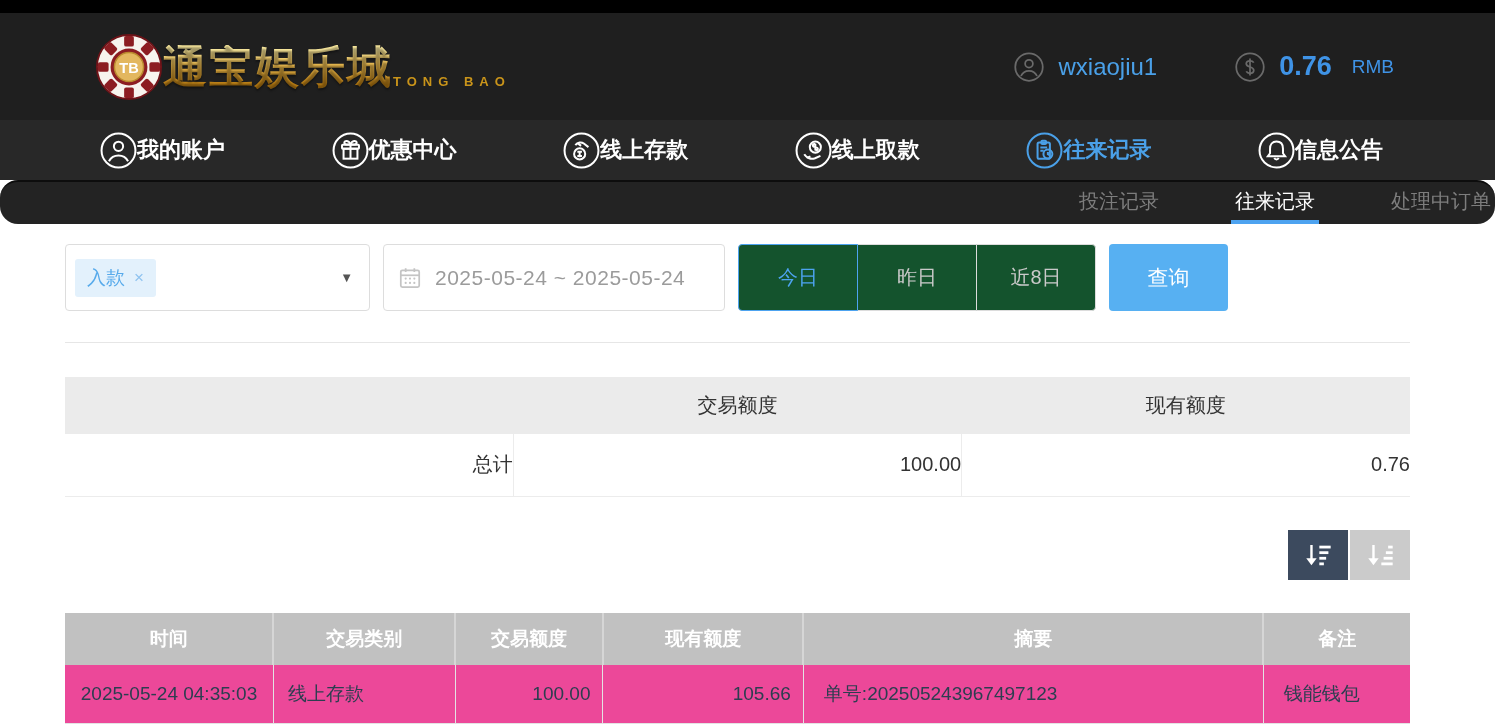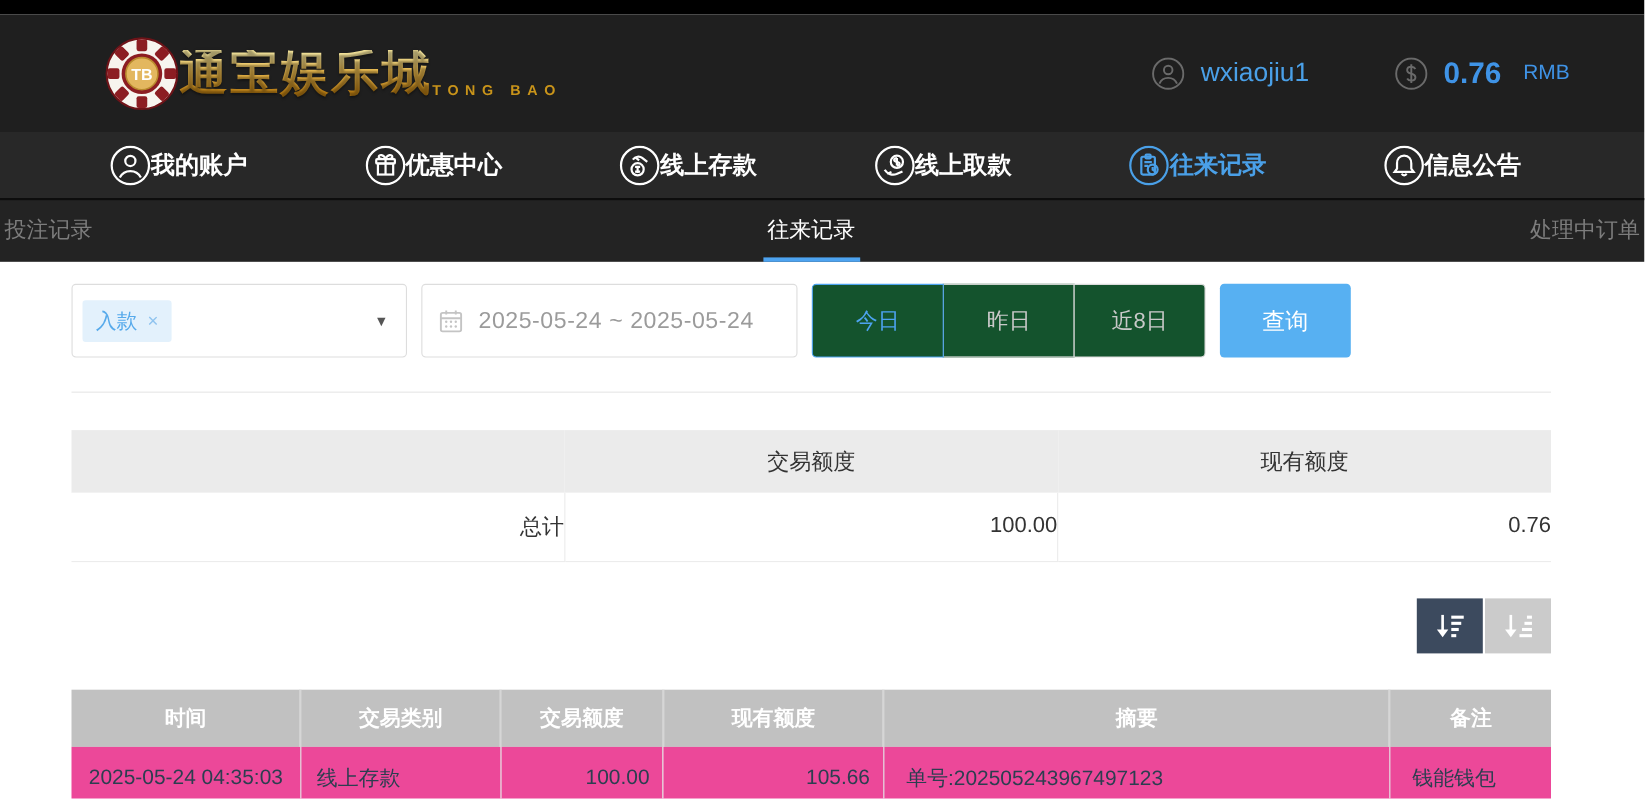--- a/index.html
+++ b/index.html
@@ -13,38 +13,38 @@
   .header { height:107px; background:#1f1f1f; display:flex; align-items:center; }
   .logo { display:flex; align-items:center; margin-left:95px; }
   .logo-chip { width:68px; height:68px; }
   .logo-text { margin-left:0; display:flex; flex-direction:row;justify-content:center; }
   .logo-title { font-size:44px; font-weight:bold; letter-spacing:2px;
     background:linear-gradient(180deg,#f8e79c 10%,#e9b94e 45%,#b97c12 90%);
     -webkit-background-clip:text; background-clip:text; color:transparent;
     text-shadow:0 2px 2px rgba(0,0,0,.35); line-height:1; }
   .logo-sub { font-size:13px; color:#c9941a; letter-spacing:6px; font-weight:bold;
     align-self:flex-end; margin-top:-4px; padding-right:6px; }
-  .header-right { margin-left:auto; margin-right:68px; display:flex; align-items:center; gap:78px; }
+  .header-right { margin-left:auto; margin-right:101px; display:flex; align-items:center; gap:78px; }
   .hgroup { display:flex; align-items:center; gap:14px; }
   .hicon { width:30px; height:30px; }
   .username { color:#4aa0e8; font-size:24px; }
   .balance { color:#3f93e6; font-size:27px; font-weight:bold; }
   .currency { color:#3f93e6; font-size:19px; margin-left:6px; }
 
   
   .mainnav { height:60px; background:#282828; display:flex; align-items:center;
     justify-content:space-between; padding:0 112px 0 100px; }
   .nav-item { display:flex; align-items:center; gap:0; cursor:pointer; }
   .nav-item .nicon { width:37px; height:37px; }
   .nav-label { color:#fff; font-size:22px; font-weight:600; }
   .nav-item.active .nav-label { color:#4aa0e8; }
 
   
-  .subnav { height:58px; background:#232323; border-top:2px solid #0d0d0d;
-    display:flex; justify-content:space-between; gap:68px; }
+  .subnav { height:44px; background:#232323; border-top:2px solid #0d0d0d;
+    display:flex; justify-content:flex-end; gap:68px;border-radius:18px; }
   .tab { height:100%; display:flex; align-items:center; font-size:20px; color:#7d7d7d;
     border-bottom:4px solid transparent; padding:0 4px; cursor:pointer; }
   .tab.active { color:#fff; border-bottom-color:#4da3f0; }
 
   
   .content { background:#fff; padding:0 85px 0 65px; }
 
   .filter-row { margin-top:20px; display:flex; height:67px; }
   .select-box { width:305px; border:1px solid #ddd; border-radius:4px; position:relative;
     display:flex; align-items:center; padding-left:9px; cursor:pointer; }

